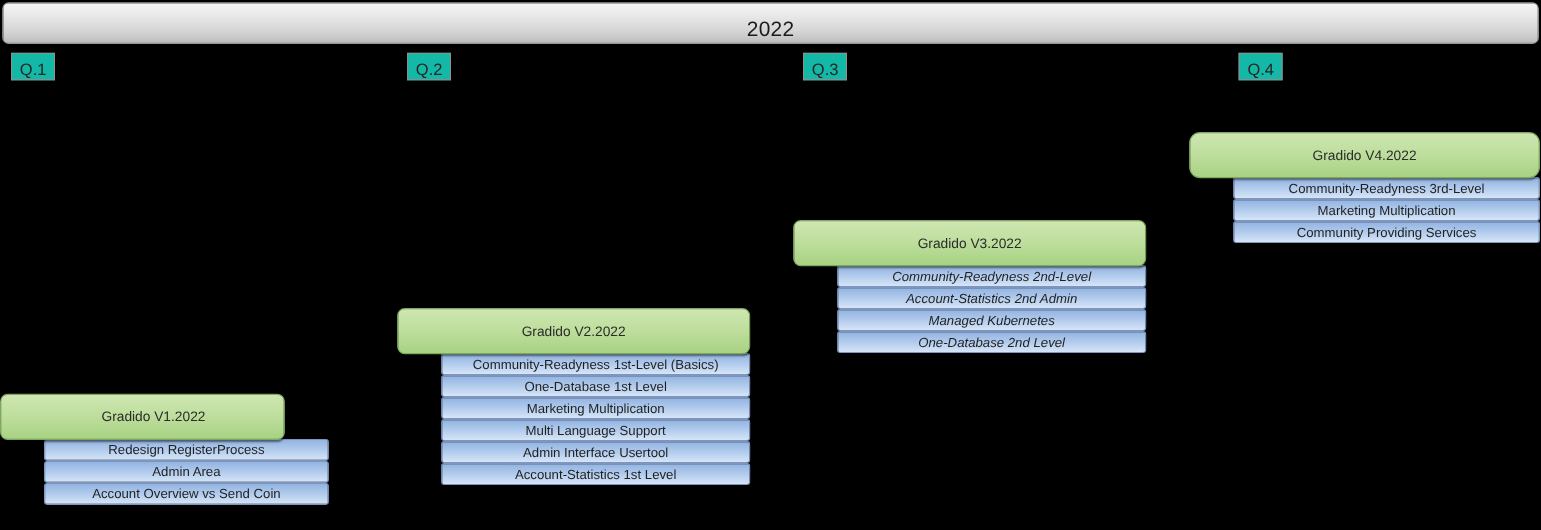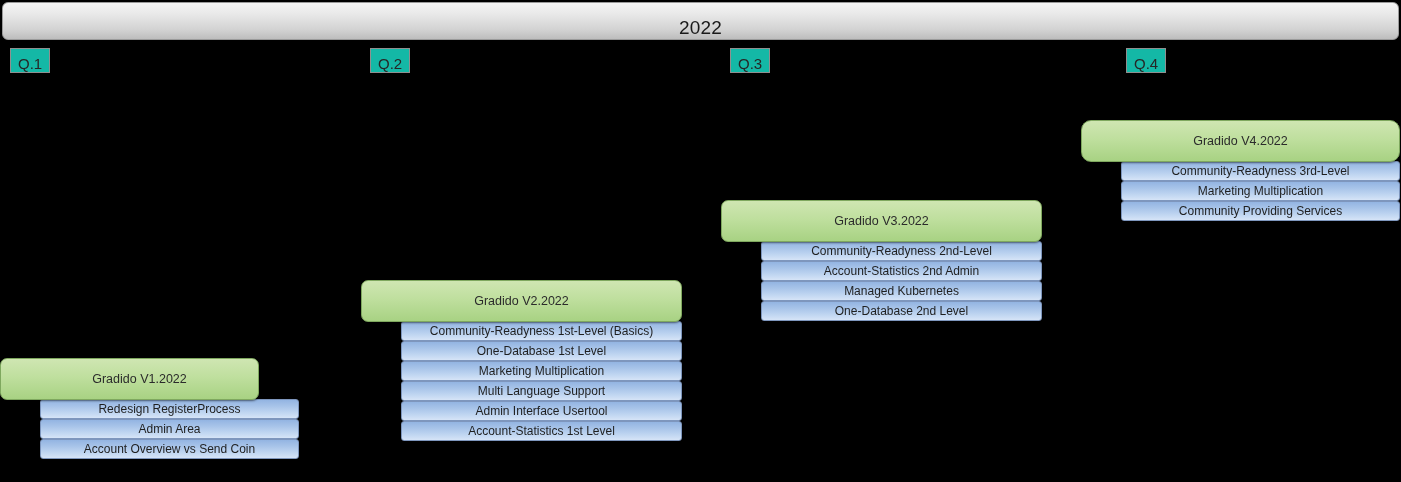--- a/index.html
+++ b/index.html
@@ -168,21 +168,21 @@
           </div>
           <div class="group-item">
             <span class="group-item-label">Account-Statistics 1st Level</span>
           </div>
         </div>
       </div>
       <div class="group" style="left: 0px; top: 0px;">
         <div class="group-header" style="position: absolute; left: 721px; top: 200px; width: 321px;">
           <span class="group-header-label">Gradido V3.2022</span>
         </div>
-        <div class="group-items" style="position: absolute; left: 761px; top: 242px; width: 281px;">
+        <div class="group-items" style="position: absolute; left: 761px; top: 242px; width: 281px; font-style: italic;">
           <div class="group-item">
             <span class="group-item-label">Community-Readyness 2nd-Level</span>
           </div>
           <div class="group-item">
             <span class="group-item-label">Account-Statistics 2nd Admin</span>
           </div>
           <div class="group-item">
             <span class="group-item-label">Managed Kubernetes</span>
           </div>
           <div class="group-item">

